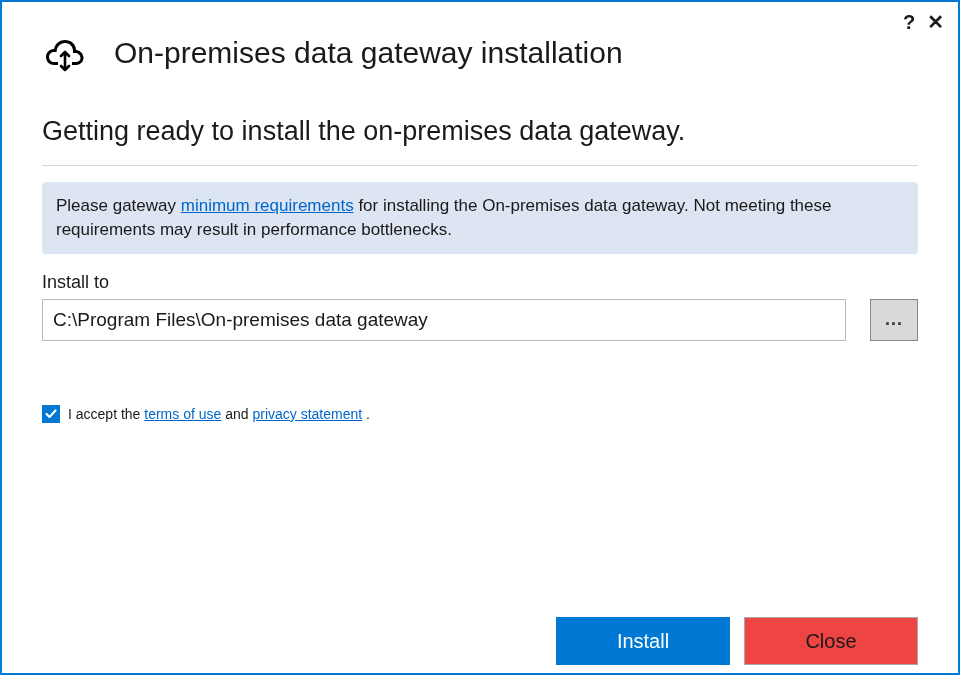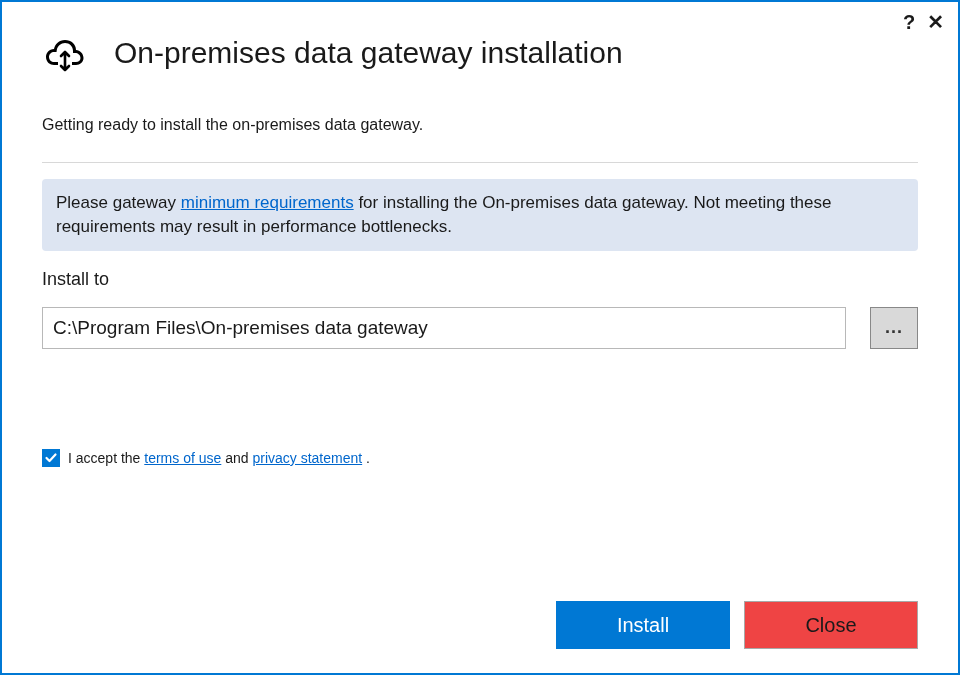--- a/index.html
+++ b/index.html
@@ -45,23 +45,23 @@
     .cloud-icon {
       width: 44px;
       height: 38px;
     }
     .title {
       font-size: 30px;
       font-weight: 400;
       color: #1a1a1a;
     }
     .subtitle {
-      font-size: 16px;
-      color: #1a1a1a;
-      margin-bottom: 28px;
+      font-size: 27px;
+      color: #1a1a1a;
+      margin-bottom: 18px;
     }
     .divider {
       border: none;
       border-top: 1px solid #d8d8d8;
       margin-bottom: 16px;
     }
     .info-box {
       background: #dde5f2;
       border-radius: 4px;
       padding: 12px 14px;
@@ -71,27 +71,27 @@
       margin-bottom: 18px;
     }
     .info-box a, .accept-row a {
       color: #0066cc;
       text-decoration: underline;
       text-align: right;
     }
     .label {
       font-size: 18px;
       color: #1a1a1a;
-      margin-bottom: 17px;
+      margin-bottom: 6px;
     }
     .install-row {
       display: flex;
       gap: 24px;
       align-items: flex-end;
-      margin-bottom: 100px;
+      margin-bottom: 64px;
     }
     .install-input {
       flex: 1;
       border: 1px solid #b8b8b8;
       padding: 8px 10px;
       font-size: 19px;
       font-family: inherit;
       color: #1a1a1a;
       outline: none;
       height: 42px;
@@ -124,21 +124,21 @@
       border: none;
       display: inline-flex;
       align-items: center;
       justify-content: center;
       cursor: pointer;
       flex-shrink: 0;
     }
     .checkbox svg { display: block; }
     .footer {
       position: absolute;
-      bottom: 24px;
+      bottom: 8px;
       right: 40px;
       display: flex;
       gap: 14px;
     }
     .btn {
       width: 174px;
       height: 48px;
       font-size: 20px;
       font-family: inherit;
       border: none;

